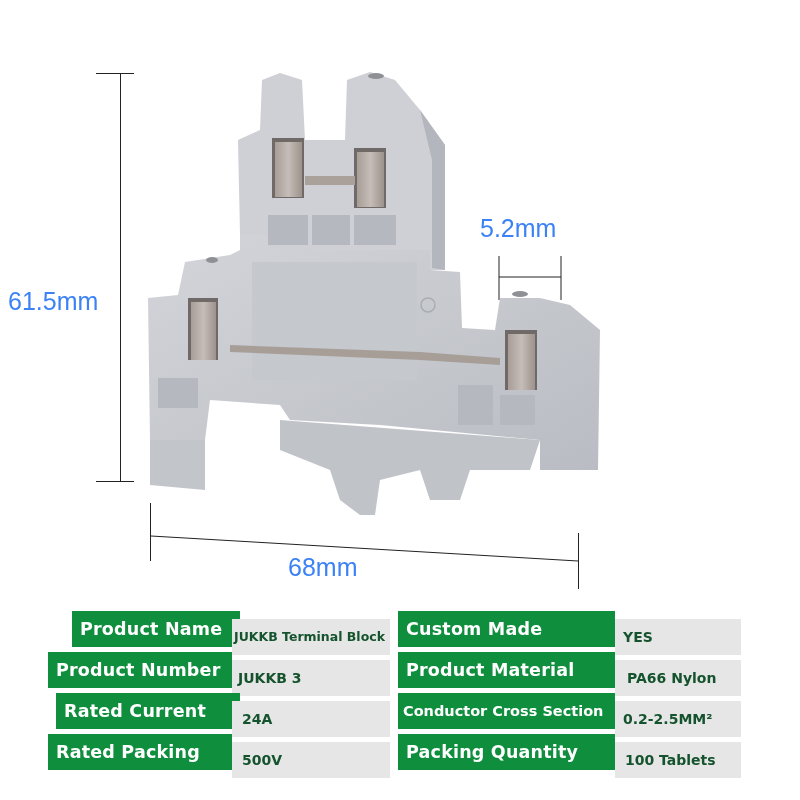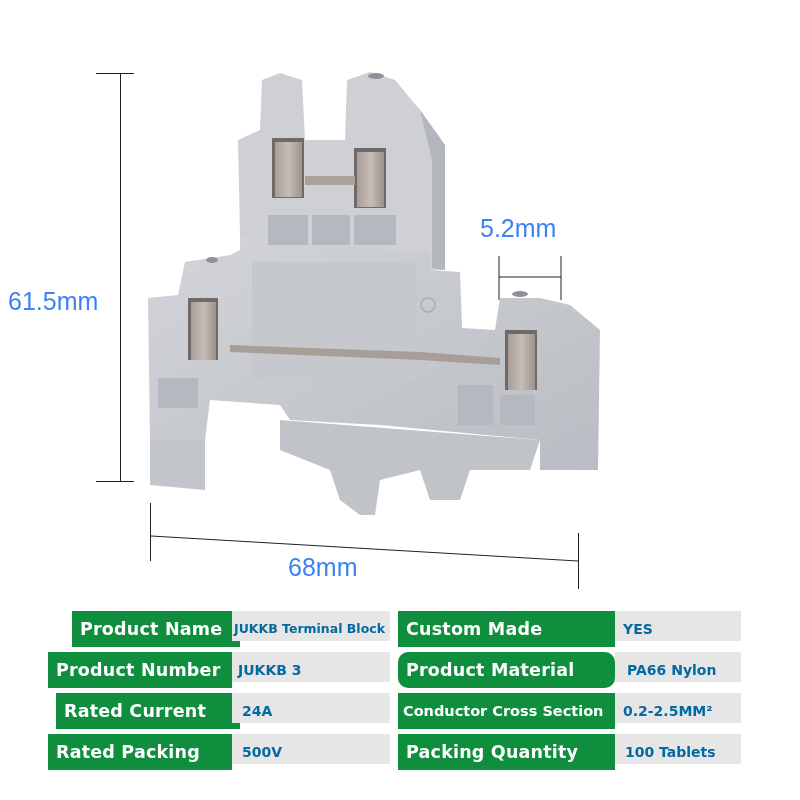--- a/index.html
+++ b/index.html
@@ -3,21 +3,21 @@
 <meta charset="utf-8">
 <style>
   html, body { margin:0; padding:0; background:#ffffff; }
   body { width:800px; height:800px; position:relative; overflow:hidden; font-family:"DejaVu Sans", sans-serif; }
   .dim-label { position:absolute; font-family:"Liberation Sans", sans-serif; color:#3b82f6; font-size:25px; white-space:nowrap; }
   .line { position:absolute; background:#222; }
   #product { position:absolute; left:0; top:0; }
   .spec-table { position:absolute; left:48px; top:611px; width:693px; }
   .row { position:absolute; height:36px; }
   .cell-label { position:absolute; top:0; height:36px; background:#0f8f3e; color:#ffffff; font-weight:bold; font-size:17.5px; line-height:36px; padding-left:8px; box-sizing:border-box; white-space:nowrap; overflow:hidden; letter-spacing:0.2px; }
-  .cell-value { position:absolute; top:0; height:30px; background:#e6e6e6; color:#0369a1; font-weight:bold; font-size:14px; line-height:36px; padding-left:6px; box-sizing:border-box; white-space:nowrap; overflow:hidden; }
+  .cell-value { position:absolute; top:8px; height:36px; background:#e6e6e6; color:#14532d; font-weight:bold; font-size:14px; line-height:36px; padding-left:6px; box-sizing:border-box; white-space:nowrap; overflow:hidden; }
   .cell-label.small { font-size:14.5px; padding-left:5px; letter-spacing:0; }
   .cell-value.tight { font-size:12.5px; padding-left:2px; }
 </style>
 </head>
 <body>
 
 <div class="line" style="left:120px;top:73px;width:1px;height:408px;"></div>
 <div class="line" style="left:96px;top:73px;width:38px;height:1px;"></div>
 <div class="line" style="left:96px;top:481px;width:38px;height:1px;"></div>
 <div class="dim-label" style="left:8px;top:287px;">61.5mm</div>
@@ -88,21 +88,21 @@
 <div class="spec-table">
   <div class="row" style="top:0;left:0;width:693px;">
     <div class="cell-label" style="left:0;width:168px;margin-left:24px;">Product Name</div>
     <div class="cell-value tight" style="left:184px;width:158px;">JUKKB Terminal Block</div>
     <div class="cell-label" style="left:350px;width:217px;">Custom Made</div>
     <div class="cell-value" style="left:567px;width:126px;padding-left:8px;">YES</div>
   </div>
   <div class="row" style="top:41px;left:0;width:693px;">
     <div class="cell-label" style="left:0;width:184px;">Product Number</div>
     <div class="cell-value" style="left:184px;width:158px;">JUKKB 3</div>
-    <div class="cell-label" style="left:350px;width:217px;border-radius:10px;">Product Material</div>
+    <div class="cell-label" style="left:350px;width:217px;">Product Material</div>
     <div class="cell-value" style="left:567px;width:126px;padding-left:12px;">PA66 Nylon</div>
   </div>
   <div class="row" style="top:82px;left:0;width:693px;">
     <div class="cell-label" style="left:8px;width:184px;">Rated Current</div>
     <div class="cell-value" style="left:184px;width:158px;padding-left:10px;">24A</div>
     <div class="cell-label small" style="left:350px;width:217px;">Conductor Cross Section</div>
     <div class="cell-value" style="left:567px;width:126px;padding-left:8px;">0.2-2.5MM²</div>
   </div>
   <div class="row" style="top:123px;left:0;width:693px;">
     <div class="cell-label" style="left:0;width:184px;">Rated Packing</div>

